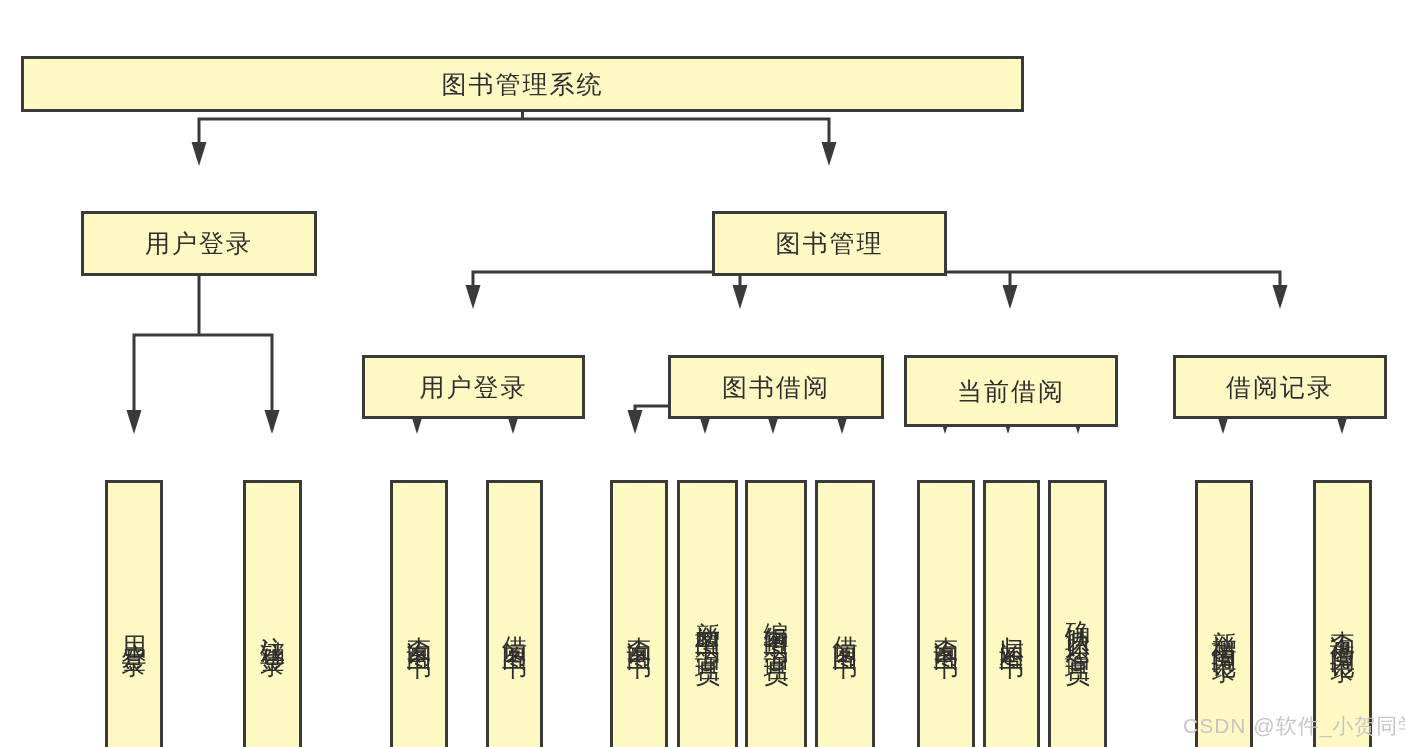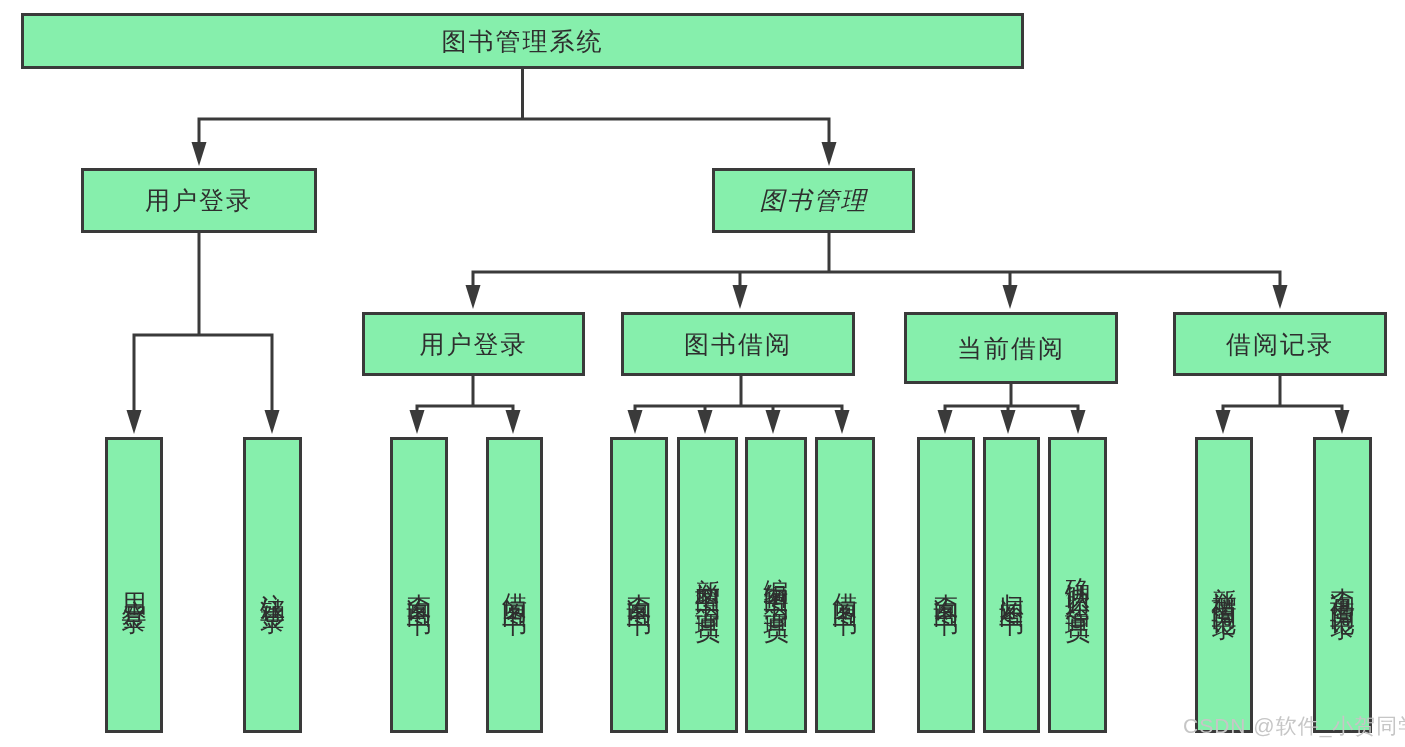--- a/index.html
+++ b/index.html
@@ -8,23 +8,23 @@
     --watermark:#c6c6c6;
     --bg:#ffffff;
   }
   html,body{margin:0;padding:0;background:var(--bg);}
   #stage{
     position:relative;width:1405px;height:747px;background:var(--bg);
     font-family:"Liberation Sans",sans-serif;color:var(--text);overflow:hidden;
   }
   #wires{position:absolute;left:0;top:0;z-index:1;}
   .node{
-    position:absolute;box-sizing:border-box;background:#86efac;
+    position:absolute;box-sizing:border-box;background:#fef9c3;
     border:3px solid var(--border);display:flex;align-items:center;justify-content:center;
-    z-index:2;font-size:25px;letter-spacing:2px;white-space:nowrap;
+    z-index:2;font-size:25px;letter-spacing:2px;white-space:nowrap;margin-top:43px;
   }
   .v{
     writing-mode:vertical-rl;text-orientation:mixed;
     letter-spacing:6px;line-height:1;font-size:25px;
   }
   .watermark{
     position:absolute;left:1183px;top:712px;z-index:5;
     font-size:21px;letter-spacing:1px;color:var(--watermark);white-space:nowrap;
   }
   svg line, svg path{stroke:var(--border);stroke-width:3;fill:none;}
@@ -71,28 +71,28 @@
     <polygon points="1334.5,410 1349.5,410 1342,434"></polygon>
   </svg>
 
   <div class="node" style="left:21px;top:13px;width:1003px;height:56px;">
     <span>图书管理系统</span>
   </div>
 
   <div class="node" style="left:81px;top:168px;width:236px;height:65px;">
     <span>用户登录</span>
   </div>
-  <div class="node" style="left:712px;top:168px;width:203px;height:65px;font-style:italic;">
+  <div class="node" style="left:712px;top:168px;width:235px;height:65px;">
     <span>图书管理</span>
   </div>
 
   <div class="node" style="left:362px;top:312px;width:223px;height:64px;">
     <span>用户登录</span>
   </div>
-  <div class="node" style="left:621px;top:312px;width:234px;height:64px;">
+  <div class="node" style="left:668px;top:312px;width:216px;height:64px;">
     <span>图书借阅</span>
   </div>
   <div class="node" style="left:904px;top:312px;width:214px;height:72px;">
     <span>当前借阅</span>
   </div>
   <div class="node" style="left:1173px;top:312px;width:214px;height:64px;">
     <span>借阅记录</span>
   </div>
 
   <div class="node v" style="left:105px;top:437px;width:58px;height:296px;">

